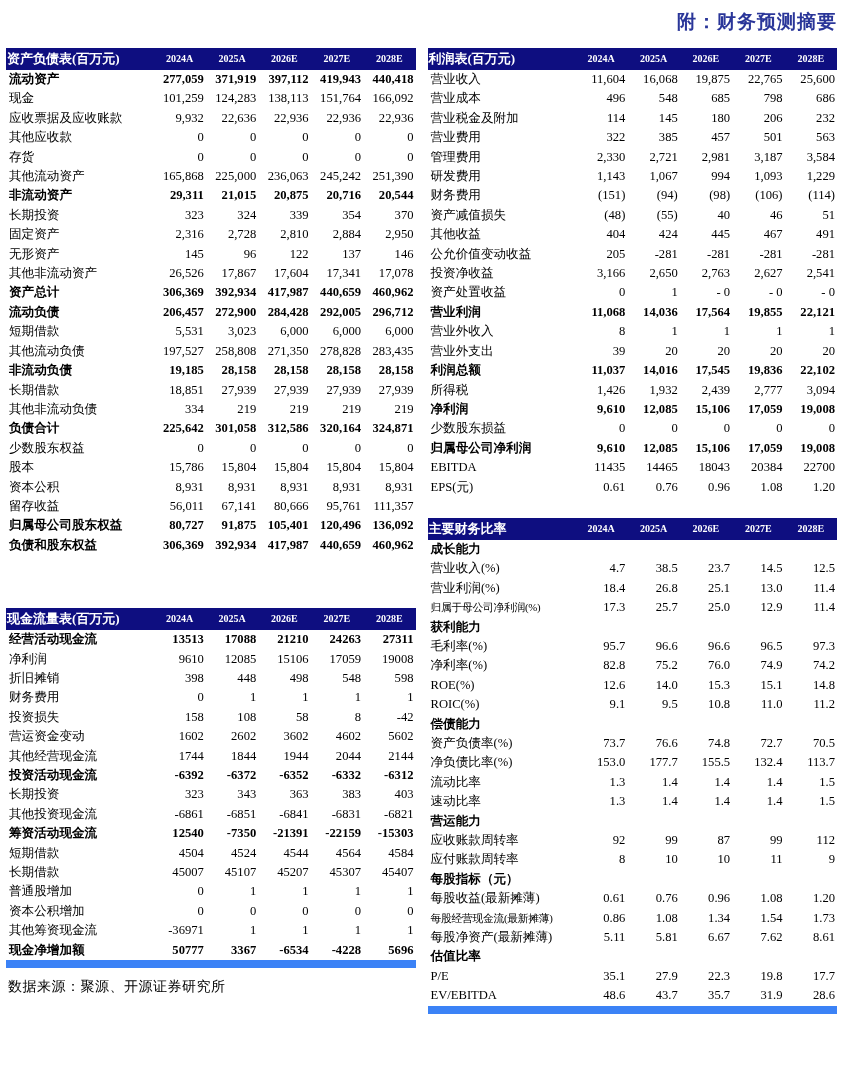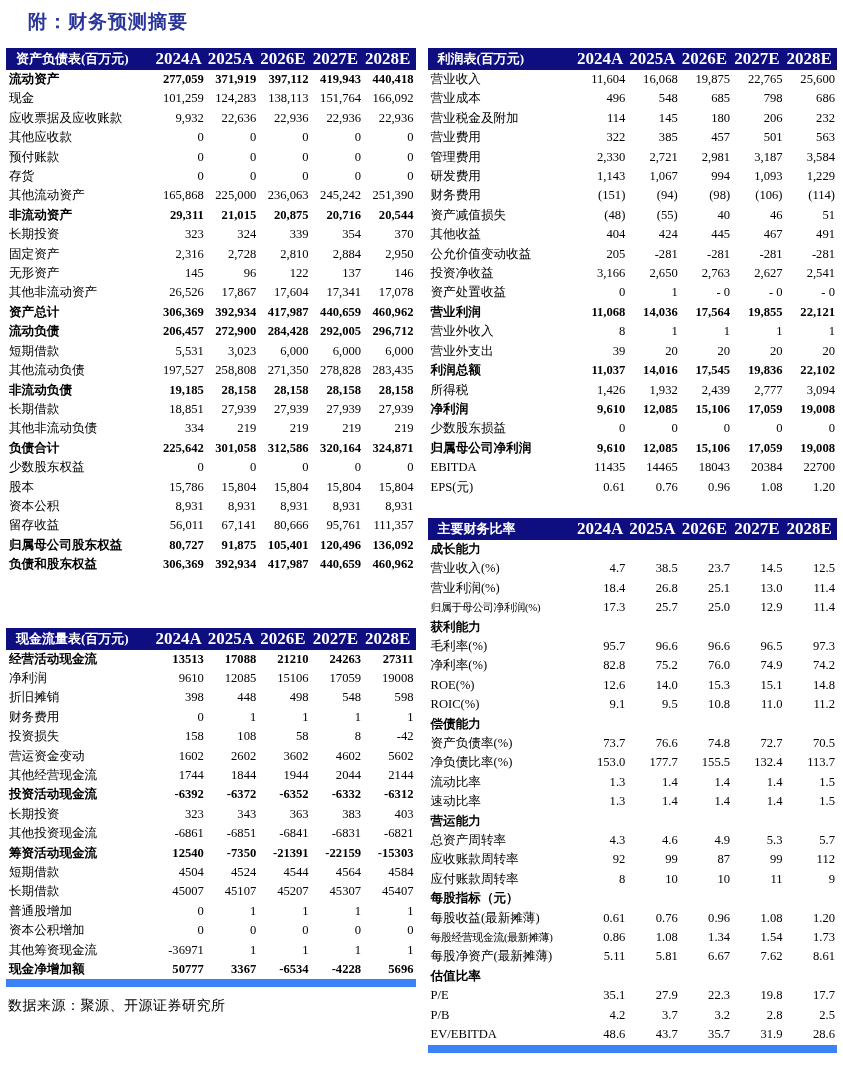--- a/index.html
+++ b/index.html
@@ -8,34 +8,35 @@
     width: 843px; height: 1065px;
     font-family: "Liberation Serif", "DejaVu Serif", serif;
     color: #000000;
     overflow: hidden;
   }
   .page { width: 843px; height: 1065px; padding: 9px 6px 0 6px; }
   .title {
     font-size: 19px; font-weight: bold; color: #2A3699;
     padding-left: 22px; margin-bottom: 13px;
     letter-spacing: 1px;
+    text-align: right;
   }
   .grid { display: flex; gap: 12px; }
   .col { flex: 1 1 0; min-width: 0; }
   table.fin-table {
     width: 100%; border-collapse: collapse; table-layout: fixed;
   }
   table.fin-table col.c-label { width: 36%; }
   table.fin-table col.c-num { width: 12.8%; }
   thead th {
     background: #0E0E80; color: #ffffff; font-weight: bold;
-    font-size: 17px; height: 22px; line-height: 22px;
-    padding: 0 2px; text-align: left; white-space: nowrap; overflow: hidden;
+    font-size: 10px; height: 22px; line-height: 22px;
+    padding: 0 2px; text-align: center; white-space: nowrap; overflow: hidden;
   }
-  thead th.label-col { text-align: left; padding-left: 10px; font-size: 13px; }
+  thead th.label-col { text-align: left; padding-left: 1px; font-size: 13px; }
   tbody td {
     font-size: 12.6px; line-height: 19.4px; height: 19.4px;
     padding: 0 2px; text-align: right; white-space: nowrap;
     font-variant-numeric: tabular-nums;
   }
   tbody td.label-col { text-align: left; padding-left: 3px; overflow: visible; }
   tr.bold td { font-weight: bold; }
   tr.section td.label-col { font-weight: bold; }
   tr.small td.label-col { font-size: 10.8px; letter-spacing: -0.3px; }
   table.bottom-line { border-bottom: 8px solid #3b82f6; }
@@ -99,28 +100,20 @@
             </tr>
             <tr>
               <td class="label-col">其他应收款</td>
               <td>0</td>
               <td>0</td>
               <td>0</td>
               <td>0</td>
               <td>0</td>
             </tr>
             <tr>
-              <td class="label-col">预付账款</td>
-              <td>0</td>
-              <td>0</td>
-              <td>0</td>
-              <td>0</td>
-              <td>0</td>
-            </tr>
-            <tr>
               <td class="label-col">存货</td>
               <td>0</td>
               <td>0</td>
               <td>0</td>
               <td>0</td>
               <td>0</td>
             </tr>
             <tr>
               <td class="label-col">其他流动资产</td>
               <td>165,868</td>
@@ -776,28 +769,20 @@
             </tr>
             <tr class="section">
               <td class="label-col">营运能力</td>
               <td></td>
               <td></td>
               <td></td>
               <td></td>
               <td></td>
             </tr>
             <tr>
-              <td class="label-col">总资产周转率</td>
-              <td>4.3</td>
-              <td>4.6</td>
-              <td>4.9</td>
-              <td>5.3</td>
-              <td>5.7</td>
-            </tr>
-            <tr>
               <td class="label-col">应收账款周转率</td>
               <td>92</td>
               <td>99</td>
               <td>87</td>
               <td>99</td>
               <td>112</td>
             </tr>
             <tr>
               <td class="label-col">应付账款周转率</td>
               <td>8</td>
@@ -848,28 +833,20 @@
             </tr>
             <tr>
               <td class="label-col">P/E</td>
               <td>35.1</td>
               <td>27.9</td>
               <td>22.3</td>
               <td>19.8</td>
               <td>17.7</td>
             </tr>
             <tr>
-              <td class="label-col">P/B</td>
-              <td>4.2</td>
-              <td>3.7</td>
-              <td>3.2</td>
-              <td>2.8</td>
-              <td>2.5</td>
-            </tr>
-            <tr>
               <td class="label-col">EV/EBITDA</td>
               <td>48.6</td>
               <td>43.7</td>
               <td>35.7</td>
               <td>31.9</td>
               <td>28.6</td>
             </tr>
           </tbody>
         </table>
     </div>

